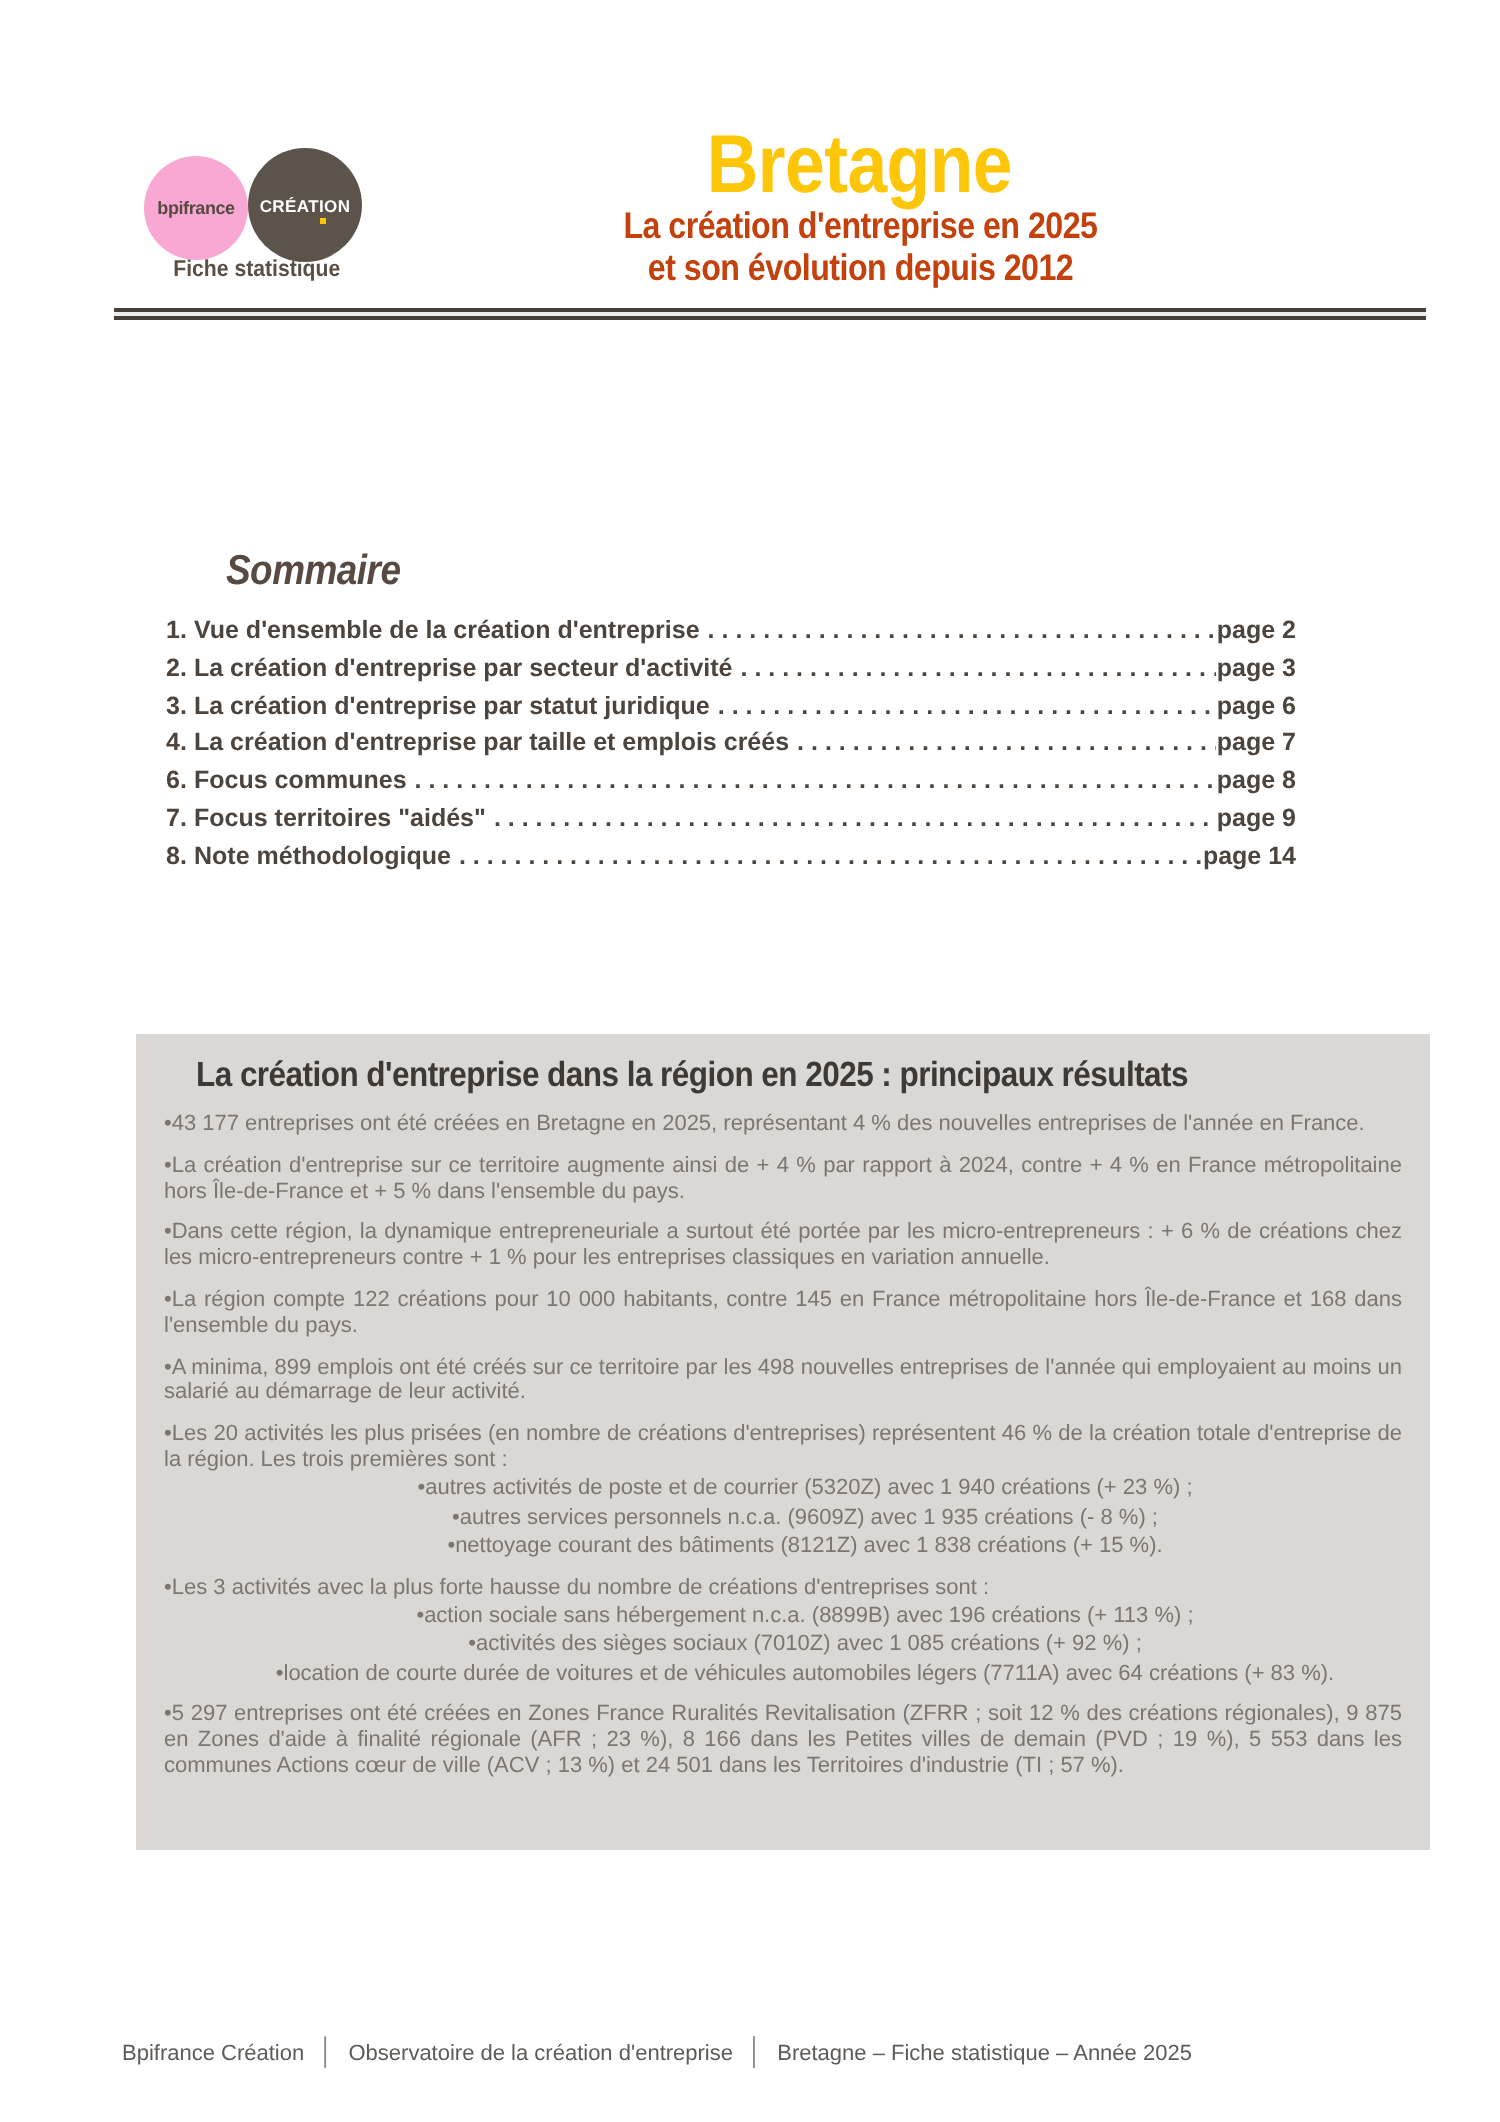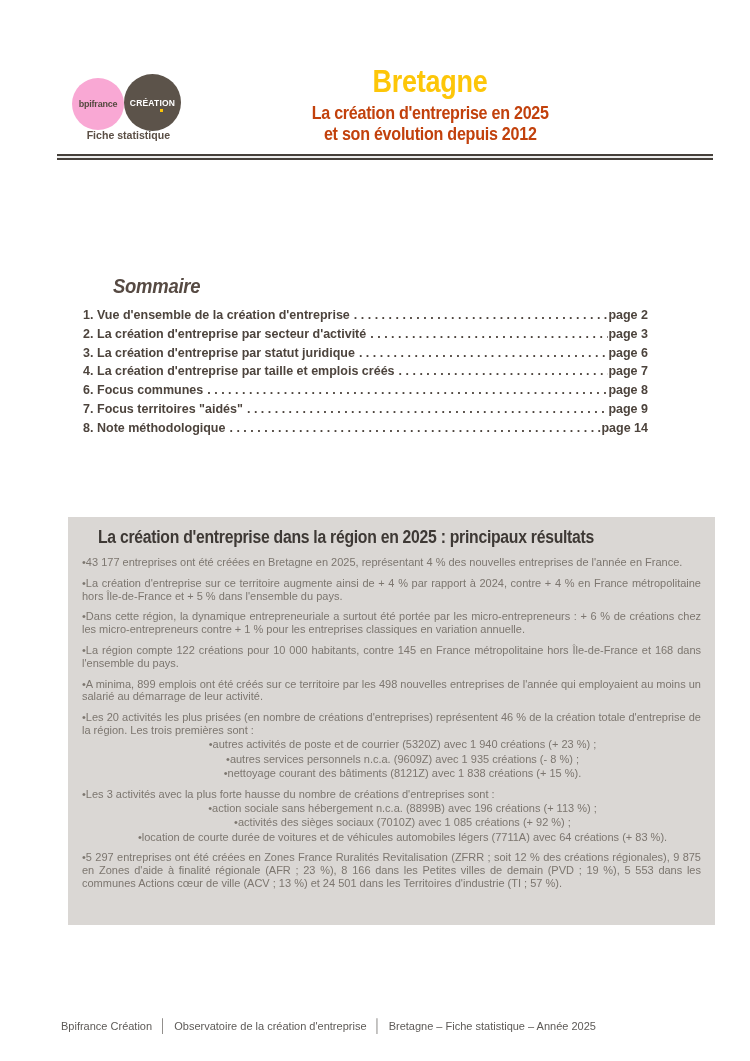--- a/index.html
+++ b/index.html
@@ -16,21 +16,21 @@
   .circle-brown { left:52px; top:0; width:57px; height:57px; background:#5c534a; z-index:2;text-align:right; }
   .circle-brown span { font-size:8.5px; font-weight:bold; color:#ffffff; letter-spacing:0.2px; }
   .creation-dot { position:absolute; left:36px; bottom:19px; width:3px; height:3px; background:#fdc608; }
   .logo-tagline {
     position:absolute; left:60px; top:129px; width:136px; text-align:center;
     font-size:11.5px; font-weight:bold; color:#5b4f45;
   }
   .logo-tagline > span { display:inline-block; transform:scaleX(0.92); }
 
   .title-block { position:absolute; left:130px; right:20px; top:66px; text-align:center; }
-  .region-title { font-size:31px; font-weight:bold; color:#fdc608; line-height:32px; margin:0; }
+  .region-title { font-size:41px; font-weight:bold; color:#fdc608; line-height:32px; margin:0; }
   .region-title > span, .subtitle > span { display:inline-block; transform:scaleX(0.87); letter-spacing:-0.3px; }
   .subtitle { font-size:18.5px; font-weight:bold; color:#c2410c; line-height:21px; margin:0; }
   .subtitle.first { margin-top:4px; }
 
   .divider {
     position:absolute; left:57px; top:154px; width:656px; height:6px;
     background:linear-gradient(#45403b 0 2px, #ececec 2px 4px, #45403b 4px 6px);
   }
 
   

